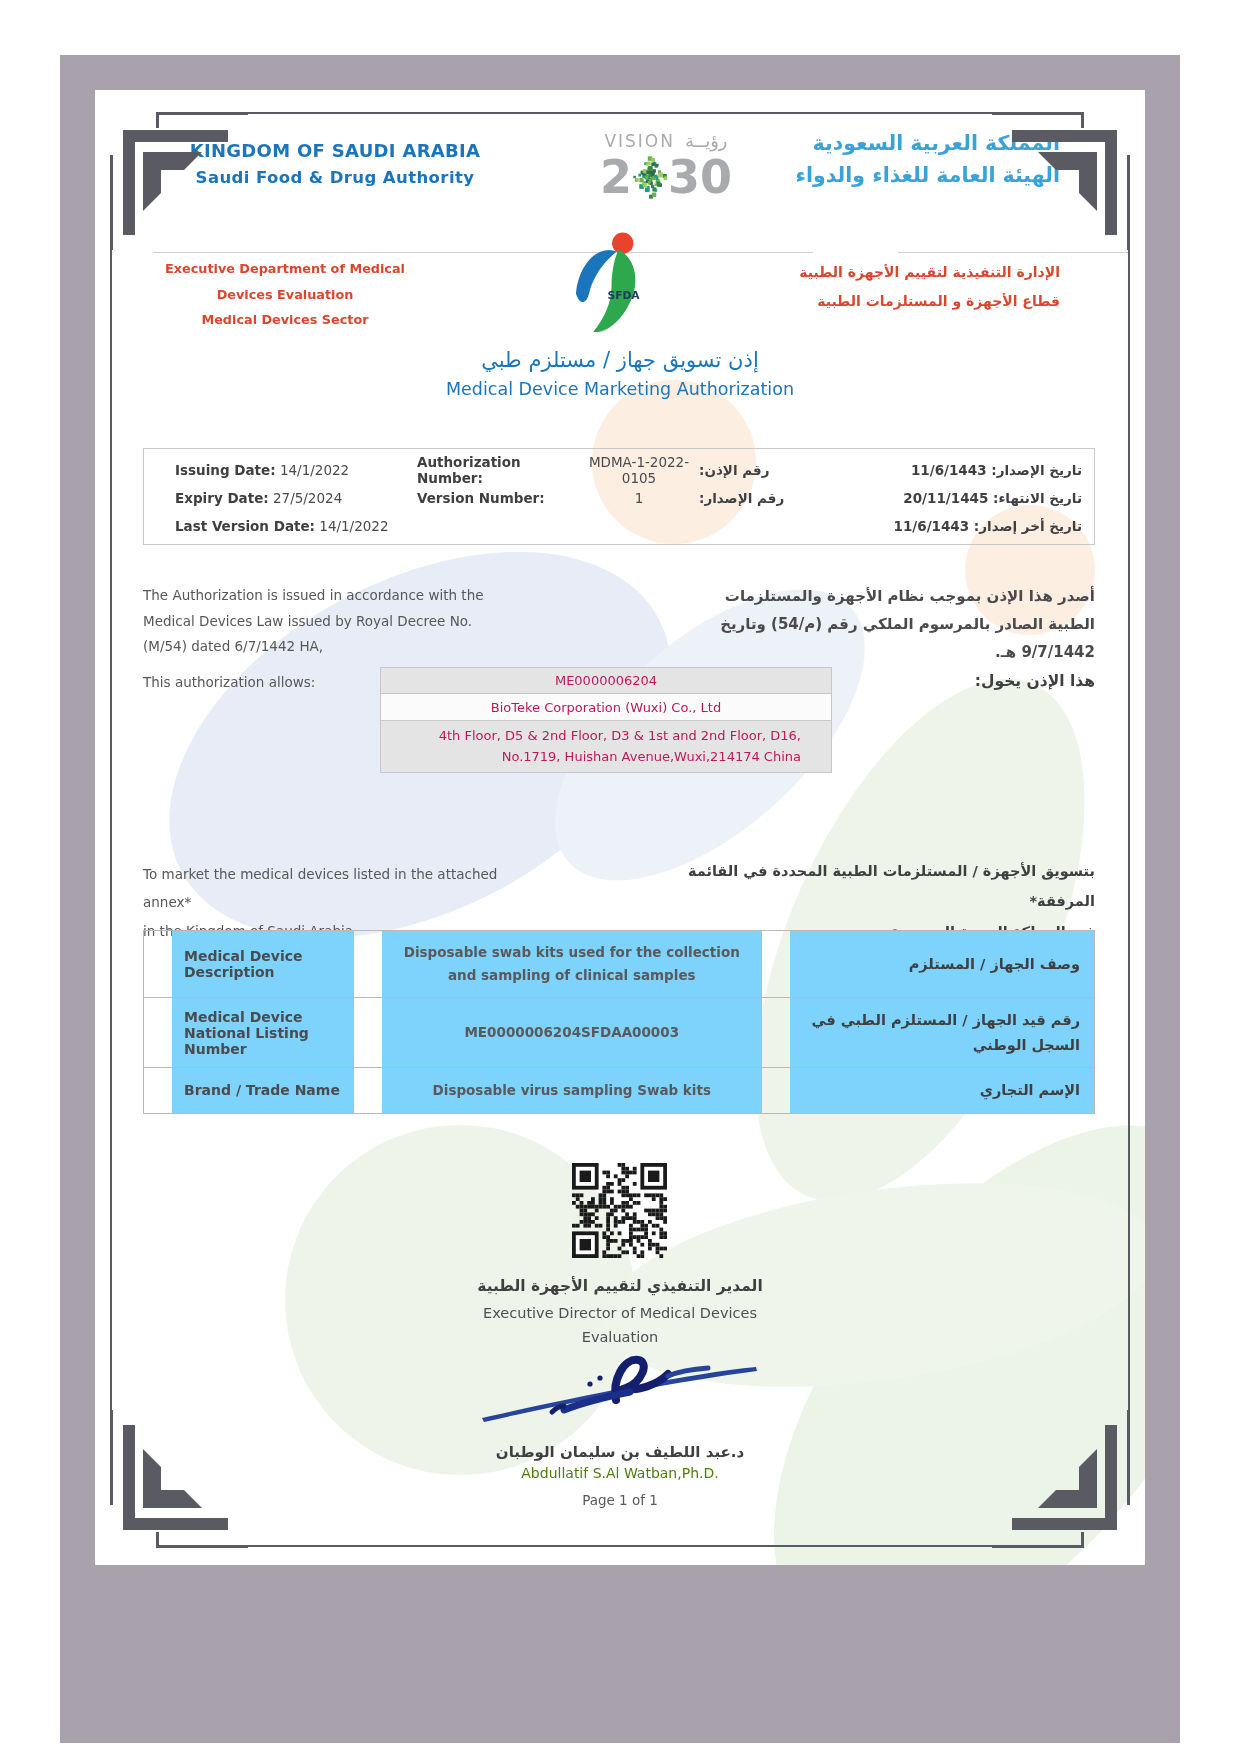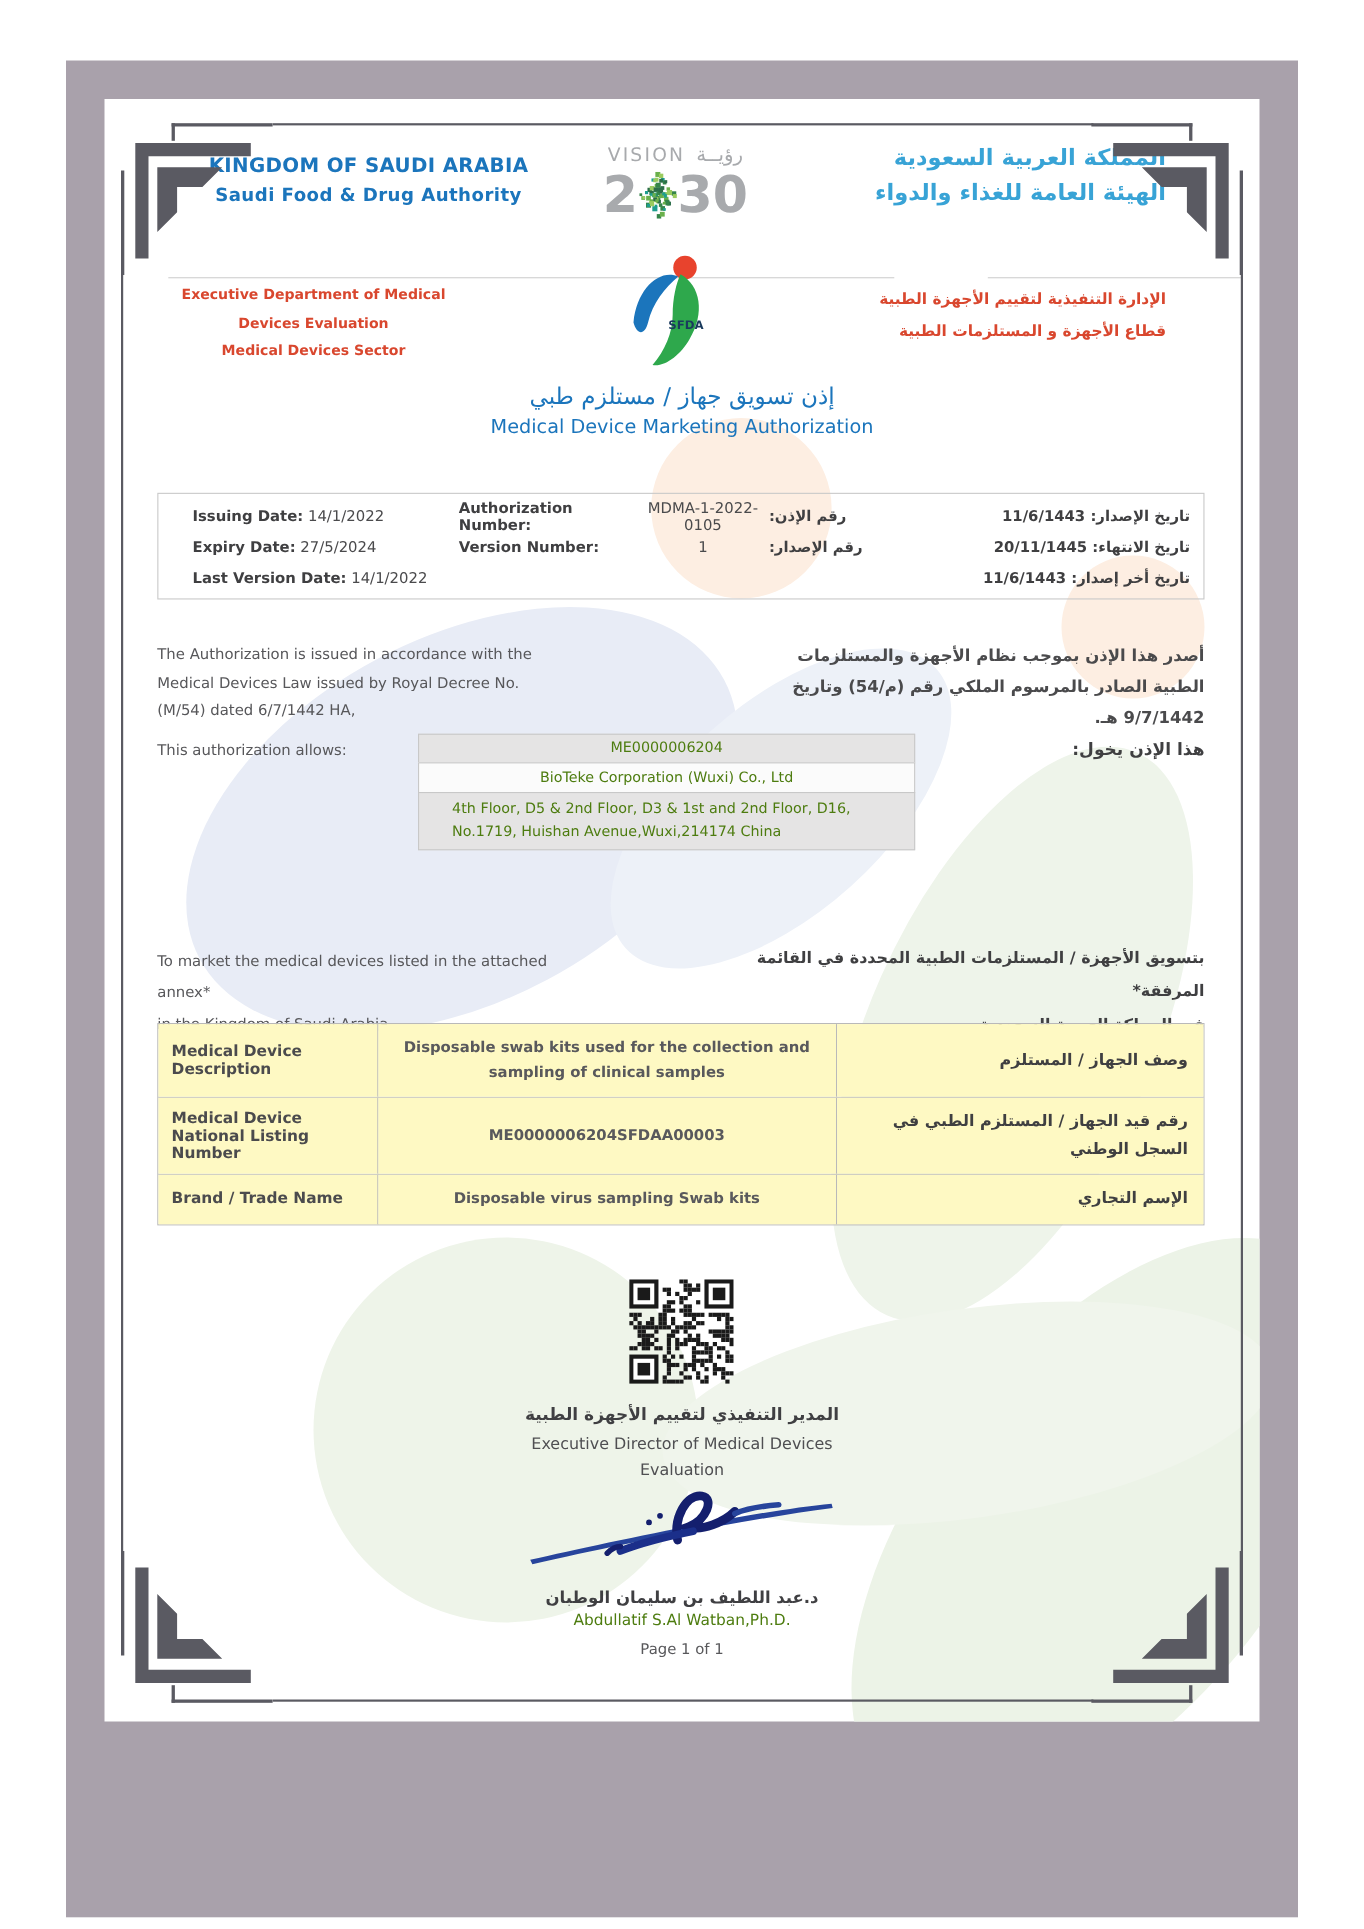--- a/index.html
+++ b/index.html
@@ -23,21 +23,21 @@
   .orn-tr{transform:scaleX(-1);}
   .orn-bl{transform:scaleY(-1);}
   .orn-br{transform:scale(-1,-1);}
   .frameline{position:absolute;background:#5a5a62;z-index:2;}
   
   .cb{position:absolute;z-index:1;}
   .hdr-en{left:170px;top:140px;width:330px;text-align:center;font-weight:bold;color:#1b75bc;}
   .hdr-en .l1{font-size:18px;letter-spacing:.3px;}
   .hdr-en .l2{font-size:16.5px;margin-top:7px;letter-spacing:.4px;}
   .hdr-ar{right:180px;top:128px;width:290px;text-align:right;color:#38a3d6;font-size:20.5px;font-weight:600;line-height:1.55;}
-  .vision{left:504px;top:130px;width:220px;text-align:right;color:#a8aaad;}
+  .vision{left:556px;top:130px;width:220px;text-align:right;color:#a8aaad;}
   .vision .row1{display:flex;justify-content:center;align-items:baseline;gap:10px;font-size:17px;}
   .vision .ven{letter-spacing:2px;}
   .vision .var{font-size:18px;}
   .vision .row2{display:flex;justify-content:center;align-items:center;margin-top:2px;font-size:46px;font-weight:bold;line-height:1;}
   .divider{position:absolute;height:1px;background:#cfcfcf;z-index:1;}
   .dept-en{left:165px;top:256px;width:240px;text-align:center;color:#d9472e;font-weight:bold;font-size:12.8px;line-height:2.0;}
   .dept-ar{right:180px;top:258px;width:270px;text-align:right;color:#d9472e;font-weight:bold;font-size:14px;line-height:2.1;}
   .sfda{left:552px;top:228px;width:115px;height:112px;}
   .title{left:270px;top:348px;width:700px;text-align:center;}
   .title .ar{font-size:21px;font-weight:normal;color:#1b75bc;}
@@ -49,31 +49,31 @@
   .inforow .c-midv{width:120px;text-align:center;}
   .inforow .c-armid{width:125px;direction:rtl;text-align:left;font-weight:bold;color:#3f3f41;}
   .inforow .sp{flex:1;}
   .inforow .c-ardate{direction:rtl;text-align:right;font-weight:bold;color:#3f3f41;}
   .inforow b{color:#3f3f41;}
   .legal-en{left:143px;top:583px;width:345px;font-size:13.5px;color:#57575a;line-height:1.9;}
   .legal-ar{right:145px;top:583px;width:420px;direction:rtl;text-align:right;font-size:15px;font-weight:600;color:#4a4a4c;line-height:1.85;}
   .allows-en{left:143px;top:674px;font-size:13.5px;color:#57575a;}
   .allows-ar{right:145px;top:672px;direction:rtl;text-align:right;font-size:15.5px;font-weight:bold;color:#3f3f41;}
   .holderboxes{left:340px;top:668px;width:492px;}
-  .hbox{border:1px solid #c8c8c8;display:flex;align-items:center;justify-content:center;text-align:left;font-size:13px;color:#4d7c0f;background:#e5e4e4;margin-top:-1px;box-sizing:border-box;margin-left:40px;}
+  .hbox{border:1px solid #c8c8c8;display:flex;align-items:center;justify-content:center;text-align:right;font-size:13px;color:#be185d;background:#e5e4e4;margin-top:-1px;box-sizing:border-box;margin-left:40px;}
   .hbox.white{background:#fbfbfb;}
   .hbox.h1{height:27px;}
   .hbox.h2{height:28px;}
   .hbox.h3{height:53px;padding:0 30px;line-height:1.6;}
   .market-en{left:143px;top:860px;width:380px;font-size:13.5px;color:#57575a;line-height:2.1;}
   .market-ar{right:145px;top:856px;width:430px;direction:rtl;text-align:right;font-size:14.5px;font-weight:bold;color:#3f3f41;line-height:2.1;}
   .dtable{left:143px;top:930px;width:952px;border:1px solid #b9b9b9;box-sizing:border-box;}
   .drow{display:flex;border-top:1px solid #b9b9b9;}
   .drow:first-child{border-top:none;}
-  .dcell{background:#fef9c3;box-sizing:border-box;display:flex;align-items:center;}
+  .dcell{background:#7dd3fc;box-sizing:border-box;display:flex;align-items:center;margin-left:28px;}
   .dc1{width:200px;border-right:1px solid #b9b9b9;font-weight:bold;color:#4b4b4d;font-size:14px;padding:10px 8px 10px 12px;}
   .dc2{width:418px;border-right:1px solid #b9b9b9;justify-content:center;text-align:center;font-weight:600;color:#59595c;font-size:13.5px;padding:10px 14px;line-height:1.7;}
   .dc3{width:334px;direction:rtl;text-align:right;justify-content:flex-start;font-weight:bold;color:#3f3f41;font-size:14.5px;padding:10px 14px;line-height:1.7;}
   .qr{left:572px;top:1163px;width:95px;height:95px;}
   .director{left:395px;top:1277px;width:450px;text-align:center;}
   .director .ar{font-size:15.5px;font-weight:bold;color:#3f3f42;}
   .director .en{font-size:14.5px;color:#4f4f52;margin-top:7px;line-height:1.65;}
   .sig{left:468px;top:1336px;width:304px;height:100px;}
   .nameblk{left:395px;top:1443px;width:450px;text-align:center;}
   .nameblk .ar{direction:rtl;font-size:15px;font-weight:bold;color:#3f3f42;}

